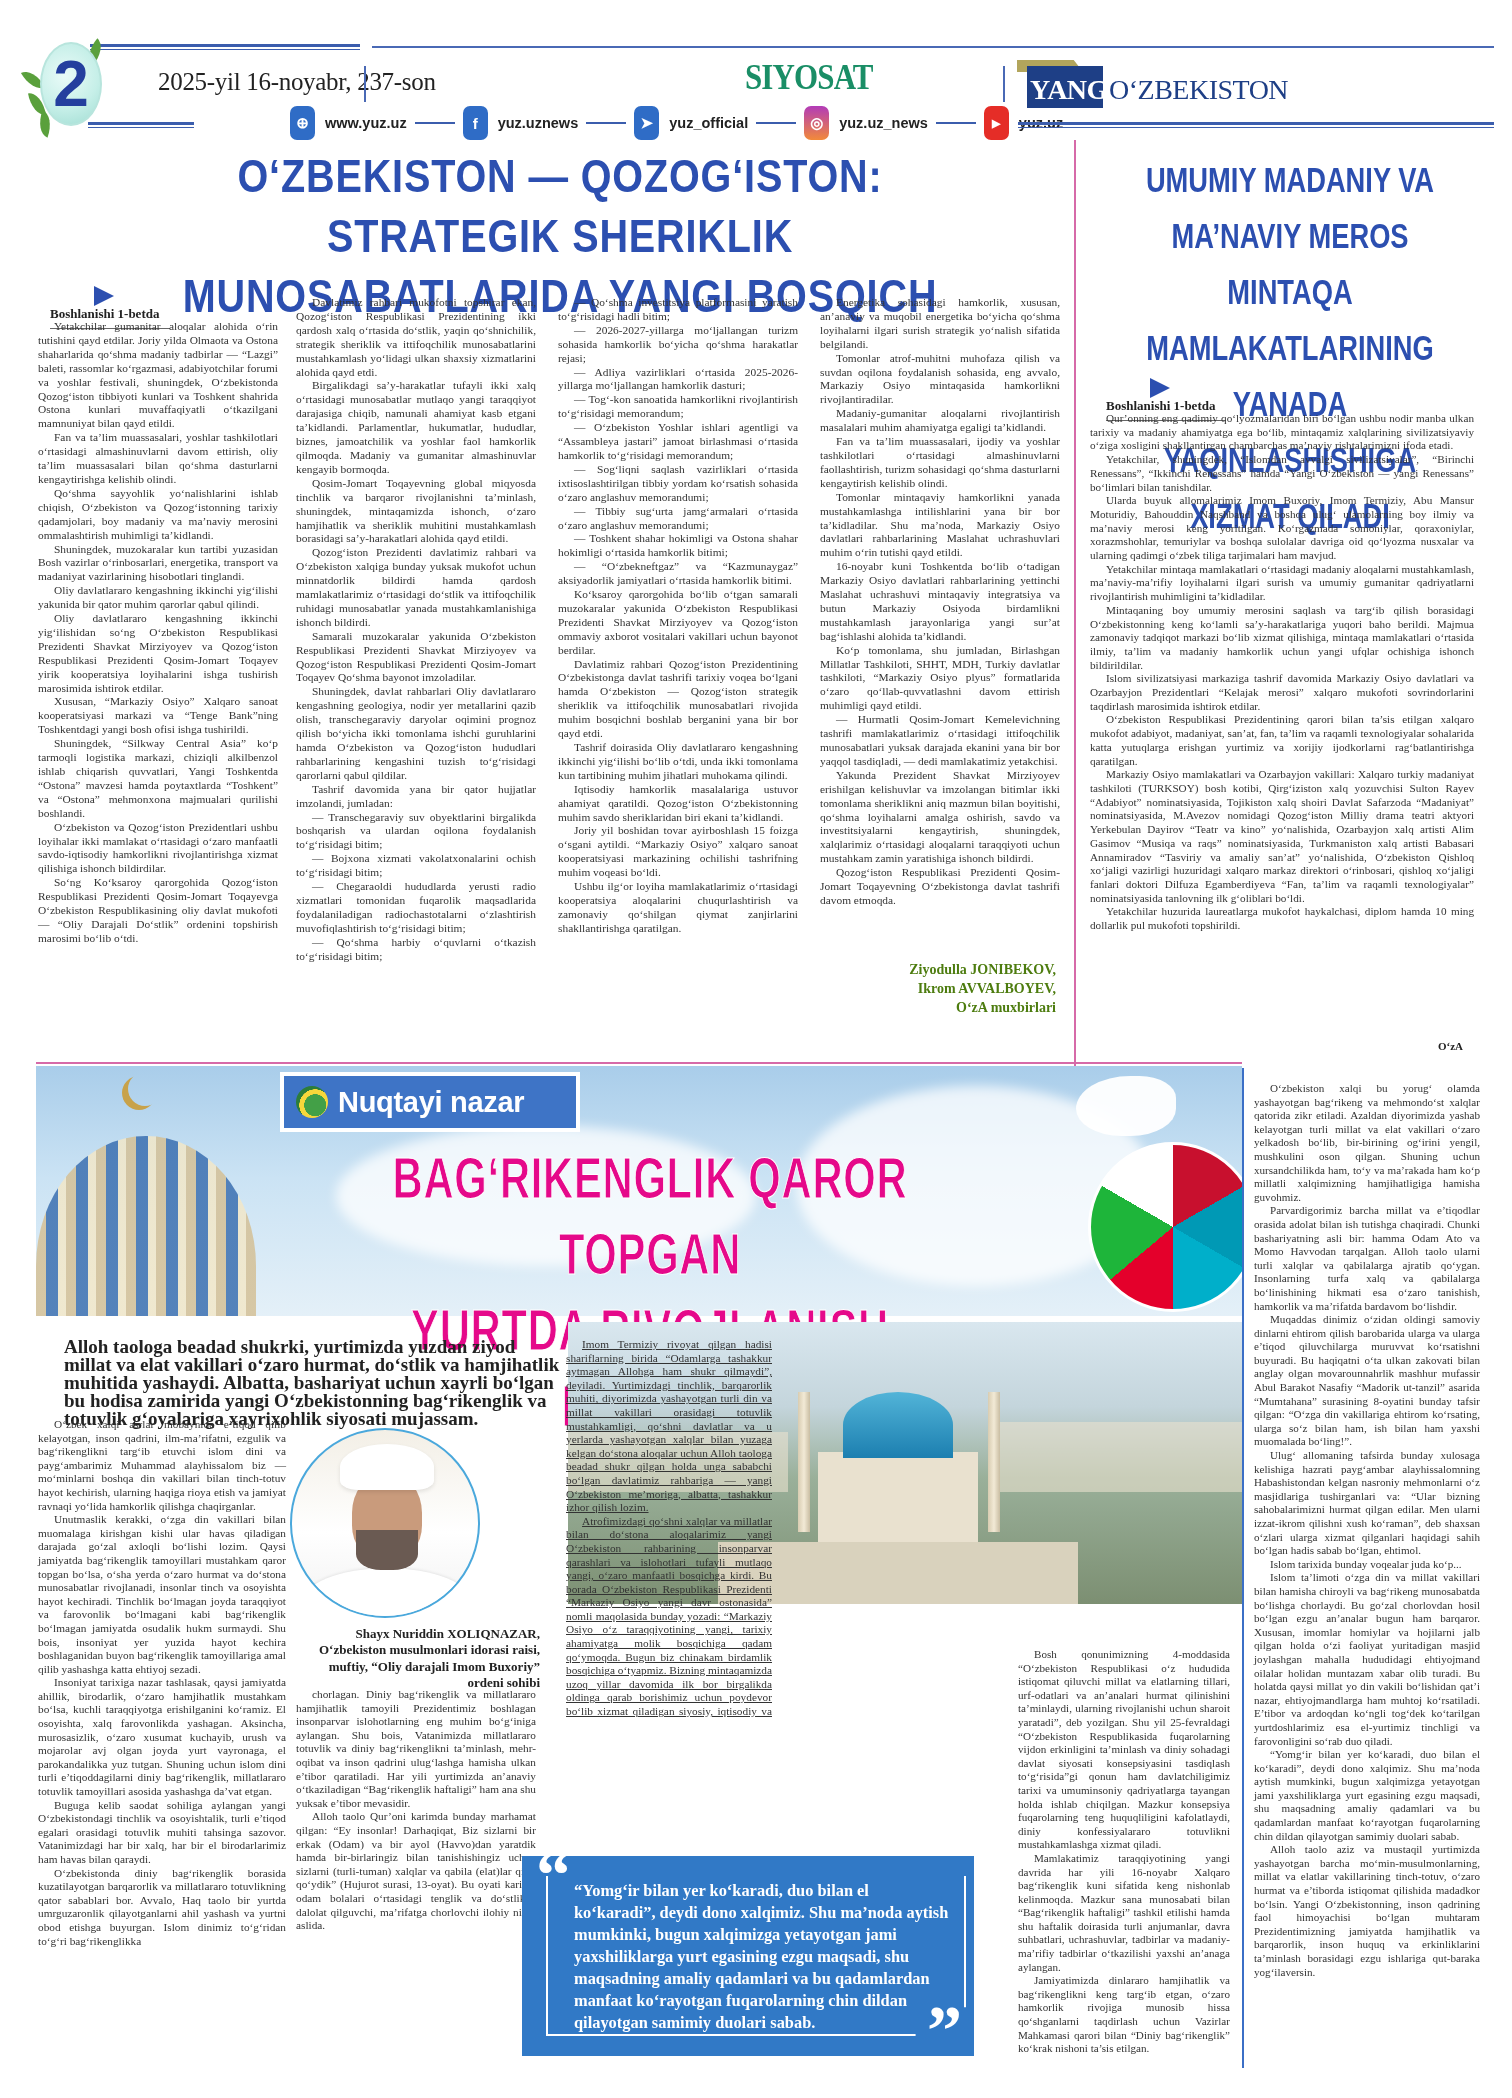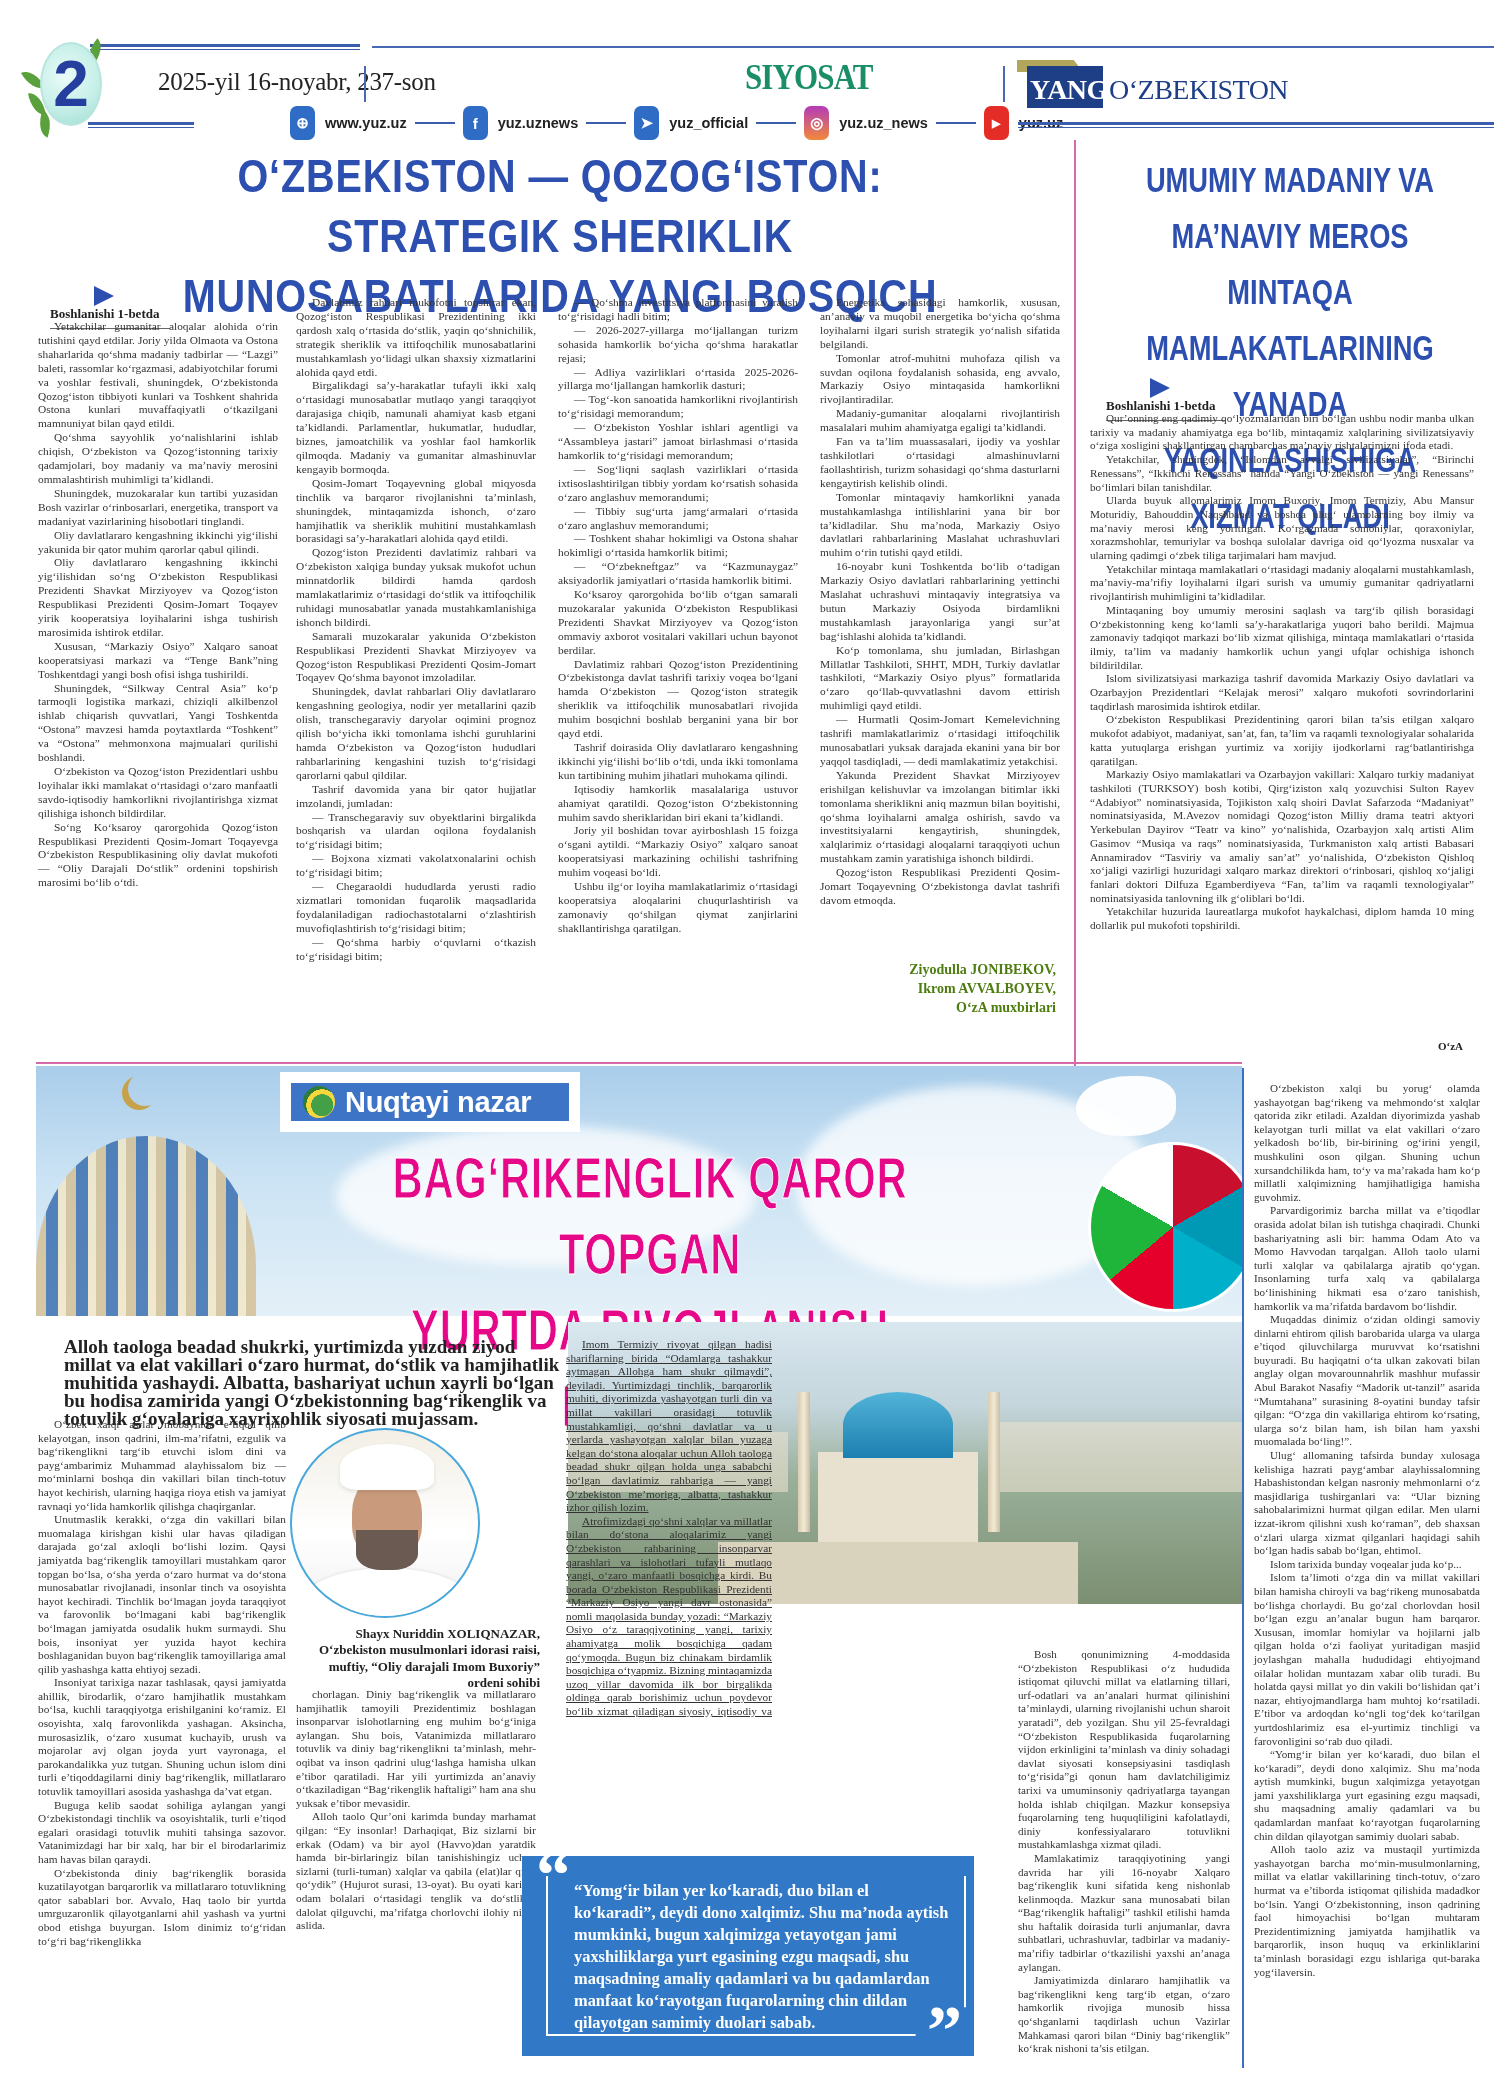--- a/index.html
+++ b/index.html
@@ -57,21 +57,21 @@
   .hr-pink { position: absolute; left: 36px; top: 1062px; width: 1206px; height: 2px; background: #d66aa8; }
   .banner { position: absolute; left: 36px; top: 1066px; width: 1206px; height: 250px; overflow: hidden;
     background: linear-gradient(180deg, #a9cdea 0%, #cbe3f4 45%, #e4f0f8 100%); }
   .cloud { position: absolute; border-radius: 50%; background: rgba(255,255,255,0.75); filter: blur(6px); }
   .dome { position: absolute; left: 0; top: 70px; width: 220px; height: 260px; border-radius: 50% 50% 0 0;
     background: repeating-linear-gradient(90deg, #d4c096 0 10px, #3b6fb0 10px 22px, #f2e7c8 22px 30px); opacity: 0.85; }
   .crescent { position: absolute; left: 92px; top: 6px; width: 34px; height: 34px; border-radius: 50%; box-shadow: -6px 4px 0 0 #c8a24a; }
   .flags-circle { position: absolute; left: 1052px; top: 76px; width: 170px; height: 170px; border-radius: 50%; overflow: hidden;
     background: conic-gradient(#c8102e 0 60deg, #0099b5 60deg 120deg, #00afca 120deg 180deg, #e4002b 180deg 230deg, #1eb53a 230deg 300deg, #ffffff 300deg 360deg); border: 3px solid #fff; }
   .dove { position: absolute; left: 1040px; top: 10px; width: 100px; height: 60px; background: #fff; border-radius: 60% 40% 50% 50%; opacity: 0.95; }
-  .rubric { position: absolute; left: 280px; top: 1072px; width: 300px; height: 60px; background: #fff; padding: 11px; }
+  .rubric { position: absolute; left: 280px; top: 1072px; width: 300px; height: 60px; background: #fff; padding: 4px; }
   .rubric .inner { width: 100%; height: 100%; background: #3e74c6; display: flex; align-items: center; padding-left: 12px; }
   .rubric .logo-dot { width: 32px; height: 32px; border-radius: 50%; background: radial-gradient(circle at 60% 60%, #43a047 0 40%, #f7d73b 41% 58%, #2c7d3b 59%); }
   .rubric .label { margin-left: 10px; font-family: "Liberation Sans", sans-serif; font-weight: bold; font-size: 29px; color: #fff; letter-spacing: -0.3px; }
   .title-feature { position: absolute; left: 210px; top: 1140px; width: 880px; text-align: center; font-family: "Liberation Sans", sans-serif; font-weight: bold;
     font-size: 58px; line-height: 76px; color: #e5098a; -webkit-text-stroke: 1px #fff; letter-spacing: 1px; transform: scaleX(0.72); transform-origin: center; }
 
   .lead { position: absolute; left: 64px; top: 1338px; width: 500px; font-weight: bold; font-size: 19px; line-height: 18px; color: #222; }
 
   .photo-frame { position: absolute; left: 290px; top: 1428px; width: 190px; height: 190px; border-radius: 50%; border: 2px solid #4aa8dc; overflow: hidden;
     background: linear-gradient(180deg, #f3efe6 0%, #ffffff 55%, #f1f1f1 100%); }
@@ -153,20 +153,21 @@
 </div>
 
 <div class="title-main">O‘ZBEKISTON — QOZOG‘ISTON: STRATEGIK SHERIKLIK MUNOSABATLARIDA YANGI BOSQICH</div>
 <div class="cont-marker" style="left:38px;top:286px;">
   <span class="tri"></span>
   <span class="txt">Boshlanishi 1-betda</span>
 </div>
 
 <div class="col" style="left:38px;top:320px;width:240px;">
   <p>Yetakchilar gumanitar aloqalar alohida o‘rin tutishini qayd etdilar. Joriy yilda Olmaota va Ostona shaharlarida qo‘shma madaniy tadbirlar — “Lazgi” baleti, rassomlar ko‘rgazmasi, adabiyotchilar forumi va yoshlar festivali, shuningdek, O‘zbekistonda Qozog‘iston tibbiyoti kunlari va Toshkent shahrida Ostona kunlari muvaffaqiyatli o‘tkazilgani mamnuniyat bilan qayd etildi.</p>
+  <p>Fan va ta’lim muassasalari, yoshlar tashkilotlari o‘rtasidagi almashinuvlarni davom ettirish, oliy ta’lim muassasalari bilan qo‘shma dasturlarni kengaytirishga kelishib olindi.</p>
   <p>Qo‘shma sayyohlik yo‘nalishlarini ishlab chiqish, O‘zbekiston va Qozog‘istonning tarixiy qadamjolari, boy madaniy va ma’naviy merosini ommalashtirish muhimligi ta’kidlandi.</p>
   <p>Shuningdek, muzokaralar kun tartibi yuzasidan Bosh vazirlar o‘rinbosarlari, energetika, transport va madaniyat vazirlarining hisobotlari tinglandi.</p>
   <p>Oliy davlatlararo kengashning ikkinchi yig‘ilishi yakunida bir qator muhim qarorlar qabul qilindi.</p>
   <p>Oliy davlatlararo kengashning ikkinchi yig‘ilishidan so‘ng O‘zbekiston Respublikasi Prezidenti Shavkat Mirziyoyev va Qozog‘iston Respublikasi Prezidenti Qosim-Jomart Toqayev yirik kooperatsiya loyihalarini ishga tushirish marosimida ishtirok etdilar.</p>
   <p>Xususan, “Markaziy Osiyo” Xalqaro sanoat kooperatsiyasi markazi va “Tenge Bank”ning Toshkentdagi yangi bosh ofisi ishga tushirildi.</p>
   <p>Shuningdek, “Silkway Central Asia” ko‘p tarmoqli logistika markazi, chiziqli alkilbenzol ishlab chiqarish quvvatlari, Yangi Toshkentda “Ostona” mavzesi hamda poytaxtlarda “Toshkent” va “Ostona” mehmonxona majmualari qurilishi boshlandi.</p>
   <p>O‘zbekiston va Qozog‘iston Prezidentlari ushbu loyihalar ikki mamlakat o‘rtasidagi o‘zaro manfaatli savdo-iqtisodiy hamkorlikni rivojlantirishga xizmat qilishiga ishonch bildirdilar.</p>
   <p>So‘ng Ko‘ksaroy qarorgohida Qozog‘iston Respublikasi Prezidenti Qosim-Jomart Toqayevga O‘zbekiston Respublikasining oliy davlat mukofoti — “Oliy Darajali Do‘stlik” ordenini topshirish marosimi bo‘lib o‘tdi.</p>
 </div>
 <div class="col" style="left:296px;top:296px;width:240px;">

